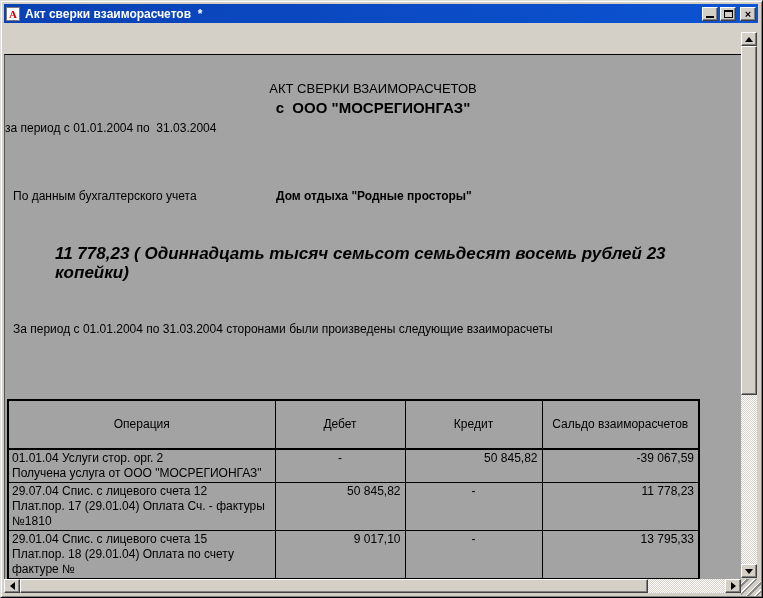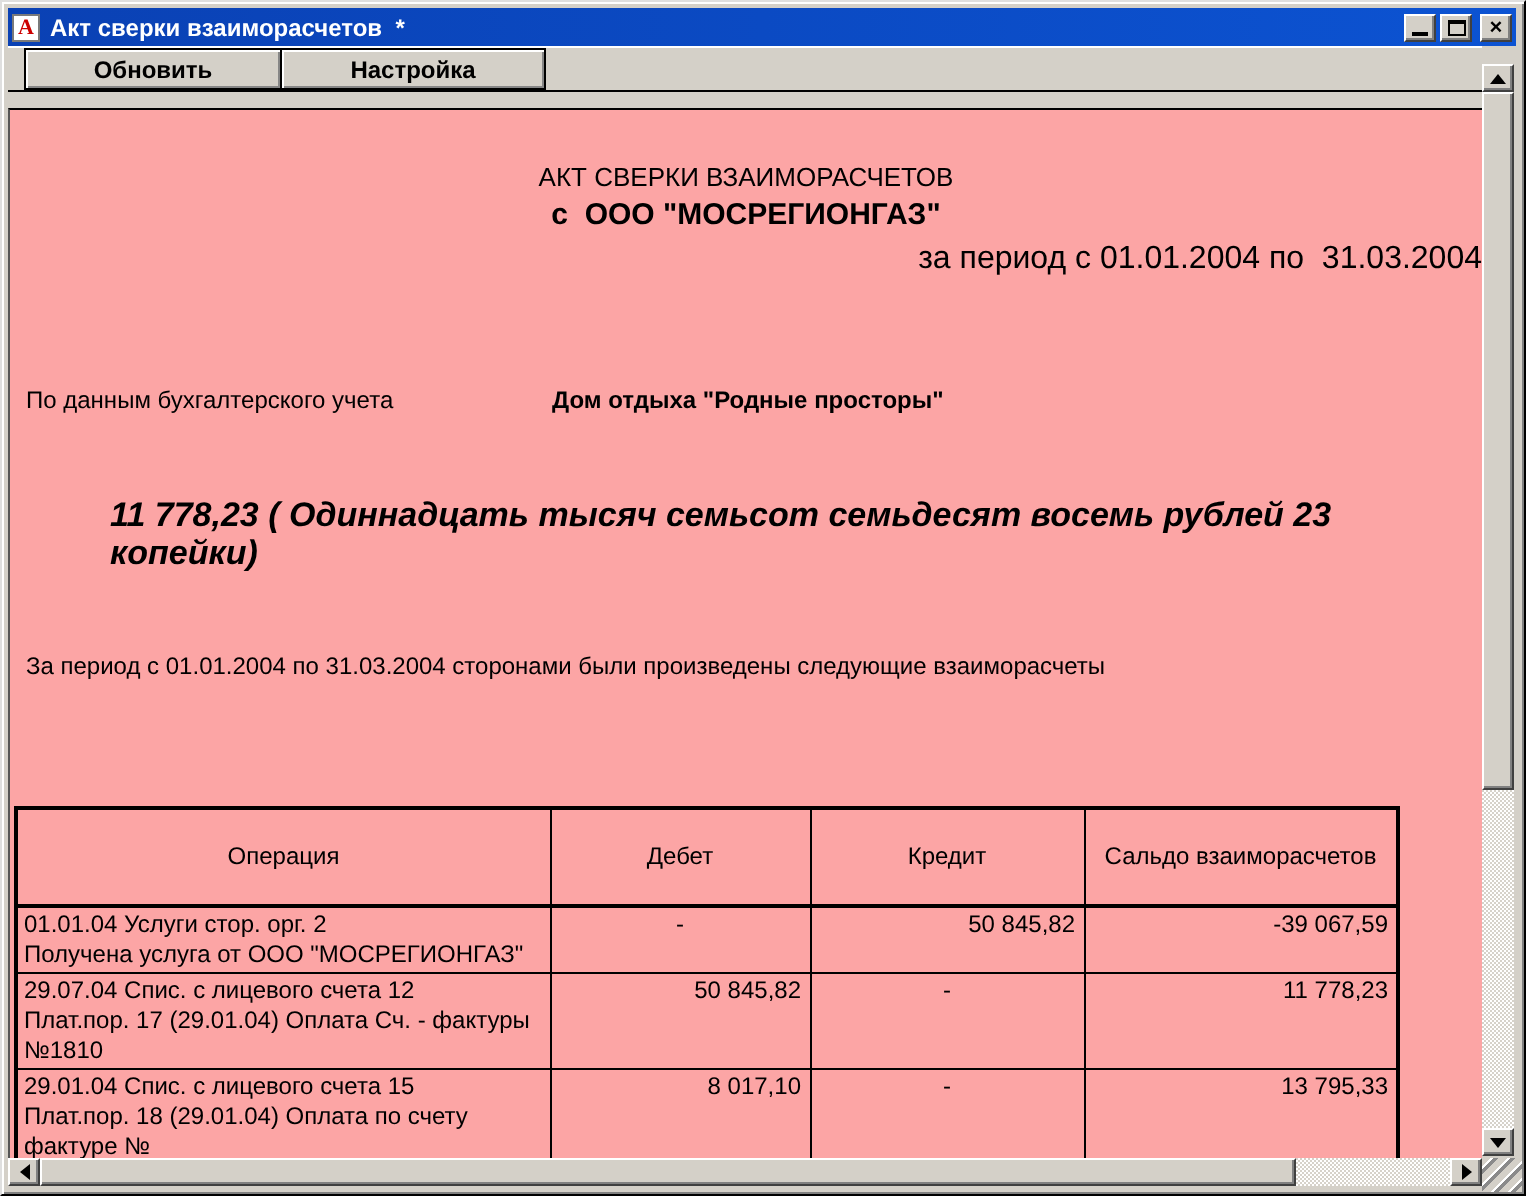--- a/index.html
+++ b/index.html
@@ -52,26 +52,26 @@
     box-shadow: inset 1px 1px 0 #fff, inset -1px -1px 0 #868686;
     font-size:12px; font-weight:bold; color:#000;
     display:flex; align-items:center; justify-content:center;
   }
   .tb-btn:nth-child(1){ width:129px; }
   .tb-btn:nth-child(2){ width:133px; margin-left:-1px; }
 
   
   .docwrap {
     position:absolute; left:3px; top:53px; width:737px; height:525px;
-    background:#fca5a5; border-top:1px solid #000; border-left:1px solid #565656;
+    background:#a3a3a3; border-top:1px solid #000; border-left:1px solid #565656;
     overflow:hidden; font-size:12px; color:#000;
   }
   .r-title1 { margin-top:26px; text-align:center; font-size:13px; white-space:pre; }
   .r-title2 { margin-top:3px;  text-align:center; font-size:15px; font-weight:bold; white-space:pre; }
-  .r-title3 { margin-top:5px;  text-align:right; font-size:16px; white-space:pre;margin-left:28px; }
+  .r-title3 { margin-top:5px;  text-align:left; font-size:12px; white-space:pre; }
   .r-para   { margin:14px 6px 0 8px; line-height:19px; white-space:pre-wrap; }
   .r-para .lbl { display:inline-block; width:263px; }
   .r-org    { font-weight:bold; }
   .amount   { font-weight:bold; font-style:italic; padding-left:42px; font-size:17px; }
 
   table.acts {
     margin:22px 0 0 2px; border-collapse:collapse; table-layout:fixed;
     width:691px; border:2px solid #000; font-size:12px;
   }
   table.acts th, table.acts td { border:1px solid #000; vertical-align:top; line-height:15px; }
@@ -130,27 +130,20 @@
       </div>
       <div class="winbtn">
         <span class="glyph-max"></span>
       </div>
       <div class="winbtn close">
         <span>×</span>
       </div>
     </div>
   </div>
 
-  <div class="toolbar">
-
-    <div style="display:flex">
-        <div class="tb-btn">Обновить</div>
-        <div class="tb-btn">Настройка</div>
-      </div>
-  </div>
 
   <div class="docwrap">
     <div class="r-title1">АКТ СВЕРКИ ВЗАИМОРАСЧЕТОВ</div>
     <div class="r-title2">с  ООО "МОСРЕГИОНГАЗ"</div>
     <div class="r-title3">за период с 01.01.2004 по  31.03.2004</div>
 
     <div class="r-para">
       <div><span class="lbl">По данным бухгалтерского учета</span><span class="r-org">Дом отдыха "Родные просторы"</span></div>
       <div class="amount">11 778,23 ( Одиннадцать тысяч семьсот семьдесят восемь рублей 23 копейки)</div>
       <div>За период с 01.01.2004 по 31.03.2004 сторонами были произведены следующие взаиморасчеты</div>
@@ -190,21 +183,21 @@
             <td class="num">50 845,82</td>
             <td class="num dash">-</td>
             <td class="num">11 778,23</td>
           </tr>
           <tr>
             <td class="op">
               <div>29.01.04 Спис. с лицевого счета 15</div>
               <div>Плат.пор. 18 (29.01.04) Оплата по счету</div>
               <div>фактуре №</div>
             </td>
-            <td class="num">8 017,10</td>
+            <td class="num">9 017,10</td>
             <td class="num dash">-</td>
             <td class="num">13 795,33</td>
           </tr>
         </tbody>
     </table>
 
   </div>
 
   <div class="vscroll">
     <div class="sbtn">

